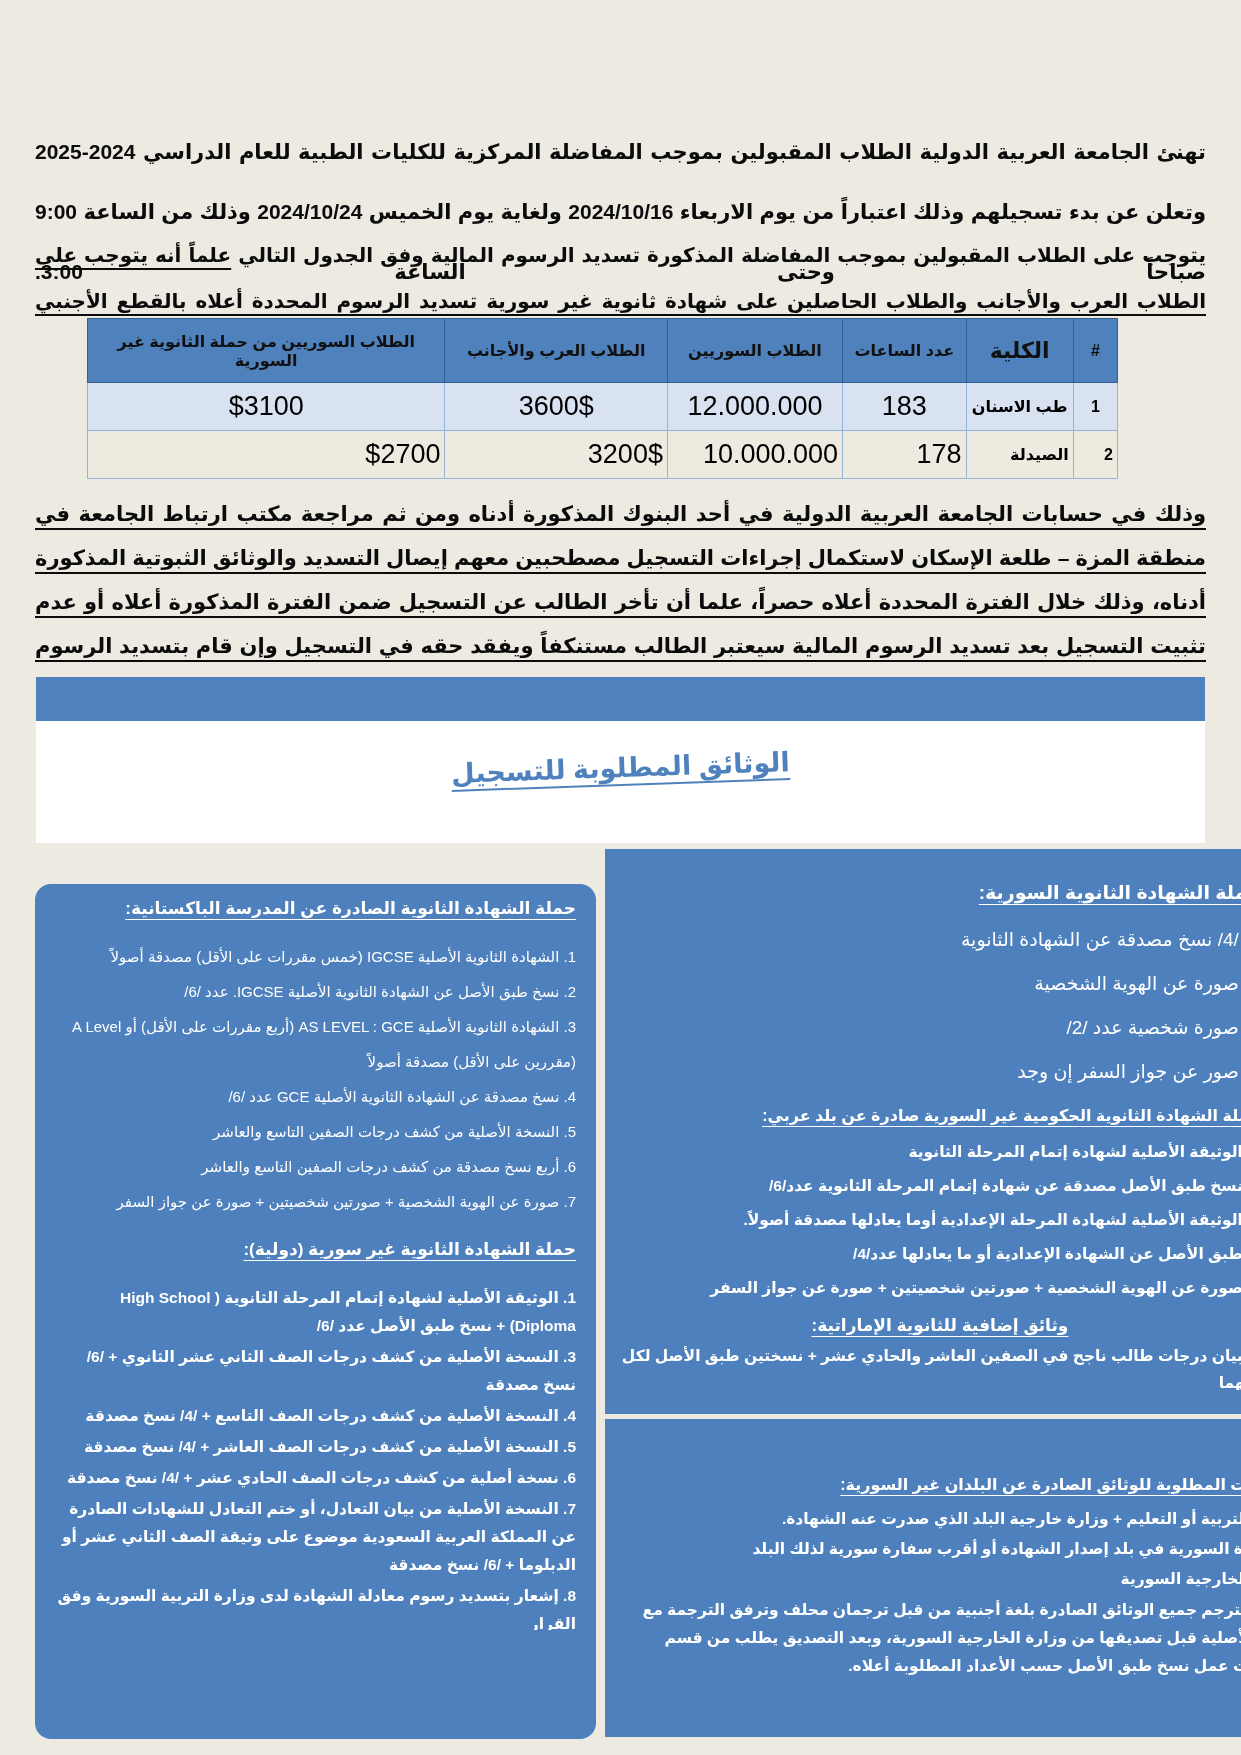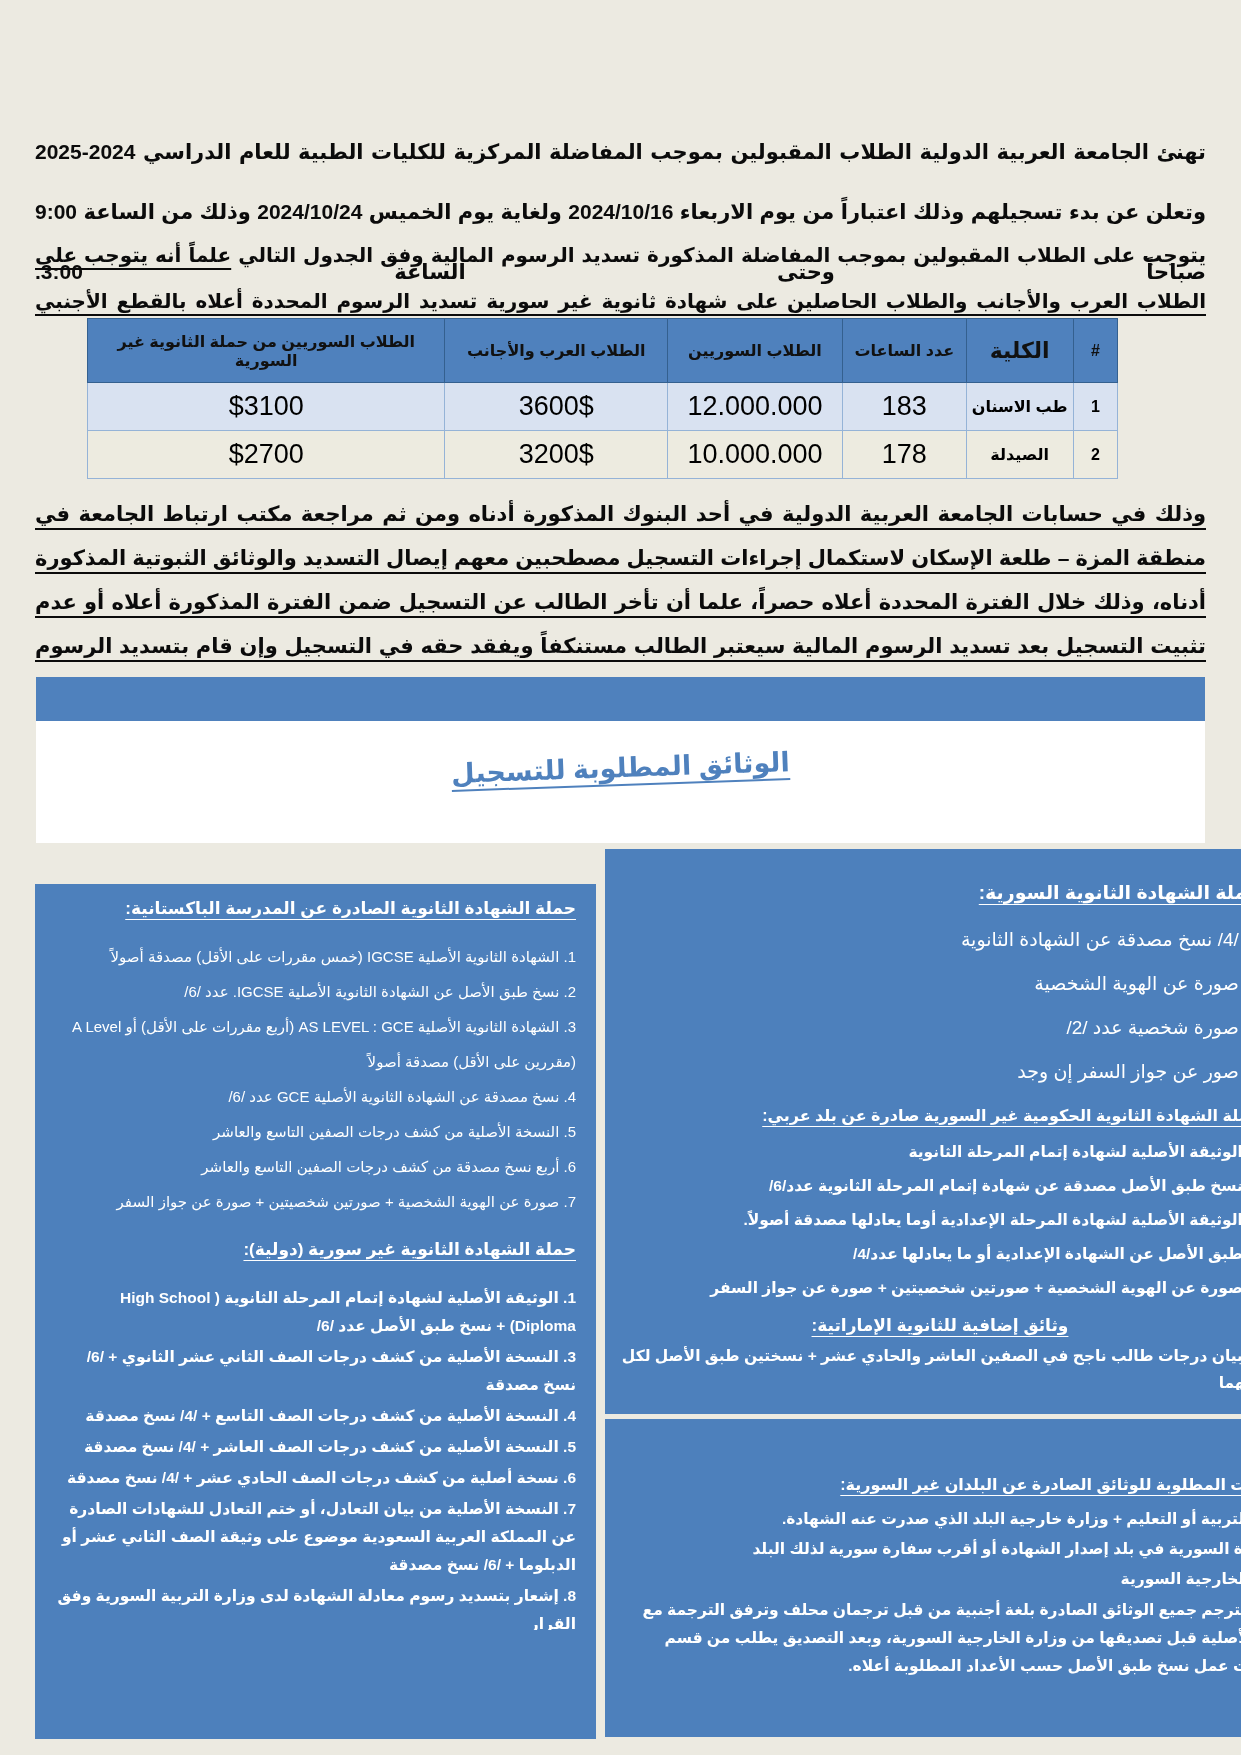--- a/index.html
+++ b/index.html
@@ -54,21 +54,21 @@
   .fees td {
     border: 1px solid #95B3D7;
     height: 48px;
     text-align: center;
     vertical-align: middle;
     font-size: 27px;
     font-weight: 400;
     padding: 0 4px;
   }
   .fees tr.r1 td { background: #D9E2F1; }
-  .fees tr.r2 td { background: #EDEBE0; }
+  .fees tr.r2 td { background: #EDEBE0; text-align: right; }
   .fees td.small { font-size: 16px; font-weight: 700; }
   
   .banner { position: absolute; left: 36px; top: 677px; width: 1169px; height: 44px; background: #4F81BD; }
   .white-panel { position: absolute; left: 36px; top: 721px; width: 1169px; height: 122px; background: #FFFFFF; }
   .doc-title {
     position: absolute;
     top: 752px; left: 0; width: 100%;
     text-align: center;
     transform: rotate(-2deg);
     color: #4F81BD;
@@ -79,21 +79,21 @@
     text-decoration-thickness: 2px;
   }
   
   .bluebox {
     position: absolute;
     background: #4D80BC;
     color: #fff;
     overflow: hidden;
     direction: rtl;
   }
-  .left-box  { left: 35px;  top: 884px;  width: 561px; height: 855px; padding: 10px 20px; }
+  .left-box  { left: 35px;  top: 884px;  width: 561px; height: 855px; padding: 10px 20px; border-radius: 16px; }
   .rbox1     { left: 605px; top: 849px;  width: 672px; height: 565px; padding: 32px 16px 6px 14px; }
   .rbox2     { left: 605px; top: 1419px; width: 724px; height: 318px; padding: 56px 16px 6px 14px; }
   .bluebox h3 {
     font-size: 17px;
     font-weight: 700;
     text-decoration: underline;
     text-underline-offset: 5px;
   }
   
   .left-box h3.pak { margin: 4px 0 20px; }

